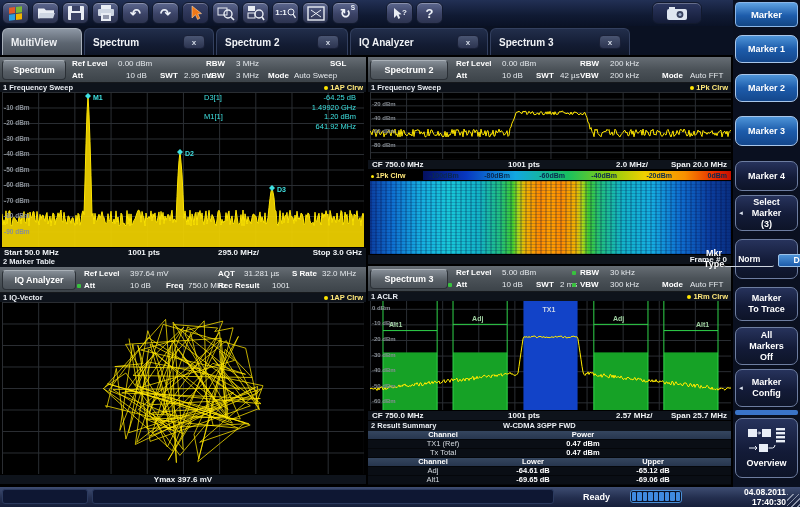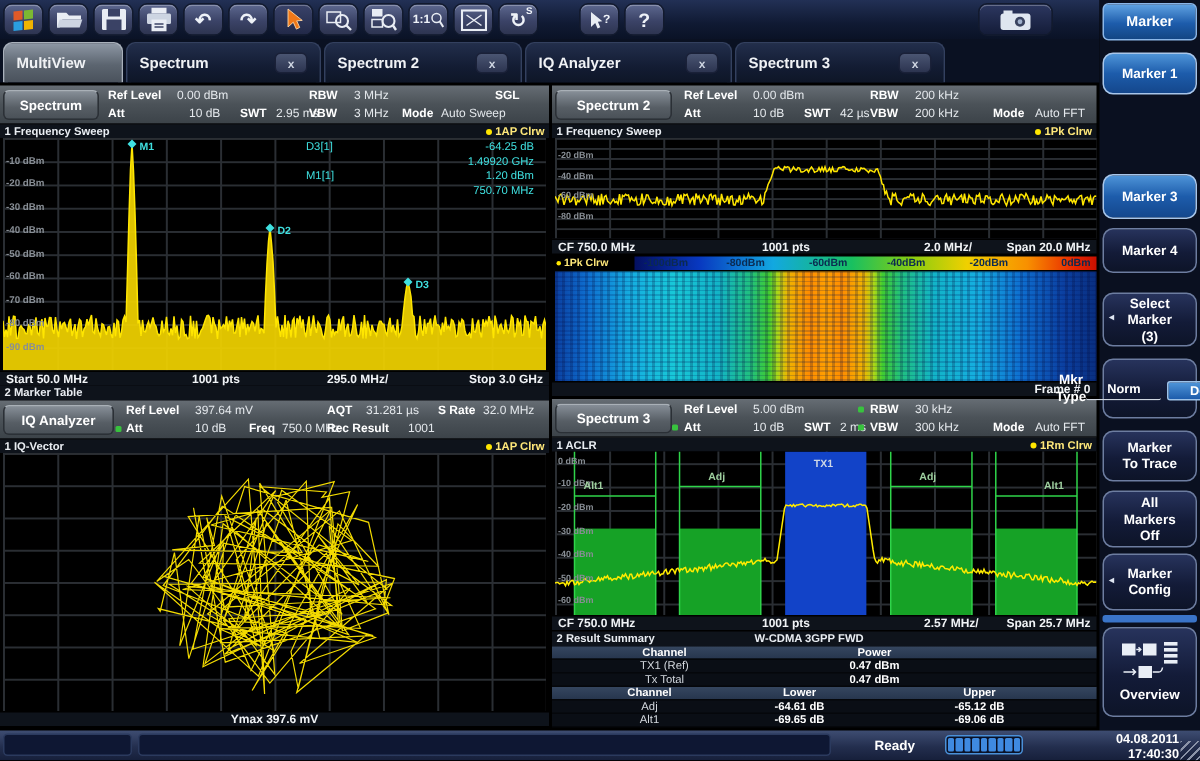--- a/index.html
+++ b/index.html
@@ -247,21 +247,21 @@
           <text x="275" y="100" fill="#3fe0e0" font-size="7" font-weight="bold" font-family="&quot;Liberation Sans&quot;,sans-serif">D3</text>
         </svg>
       <div class="mkinfo">
         <span>D3[1]</span>
         <span class="mval">-64.25 dB</span>
         <span></span>
           <span class="mval">1.49920 GHz</span>
         <span>M1[1]</span>
         <span class="mval">1.20 dBm</span>
         <span></span>
-          <span class="mval">750.70 MHz</span>
+          <span class="mval">641.92 MHz</span>
       </div>
     <span style="position: absolute; left: 2px; top: 11.5px; color: rgb(136, 142, 149); font-size: 6.5px; line-height: 7.5px; font-weight: bold; white-space: nowrap;">-10 dBm</span>
         <span style="position: absolute; left: 2px; top: 27px; color: rgb(136, 142, 149); font-size: 6.5px; line-height: 7.5px; font-weight: bold; white-space: nowrap;">-20 dBm</span>
         <span style="position: absolute; left: 2px; top: 42.5px; color: rgb(136, 142, 149); font-size: 6.5px; line-height: 7.5px; font-weight: bold; white-space: nowrap;">-30 dBm</span>
         <span style="position: absolute; left: 2px; top: 58px; color: rgb(136, 142, 149); font-size: 6.5px; line-height: 7.5px; font-weight: bold; white-space: nowrap;">-40 dBm</span>
         <span style="position: absolute; left: 2px; top: 73.5px; color: rgb(136, 142, 149); font-size: 6.5px; line-height: 7.5px; font-weight: bold; white-space: nowrap;">-50 dBm</span>
         <span style="position: absolute; left: 2px; top: 89px; color: rgb(136, 142, 149); font-size: 6.5px; line-height: 7.5px; font-weight: bold; white-space: nowrap;">-60 dBm</span>
         <span style="position: absolute; left: 2px; top: 104.5px; color: rgb(136, 142, 149); font-size: 6.5px; line-height: 7.5px; font-weight: bold; white-space: nowrap;">-70 dBm</span>
         <span style="position: absolute; left: 2px; top: 120px; color: rgb(136, 142, 149); font-size: 6.5px; line-height: 7.5px; font-weight: bold; white-space: nowrap;">-80 dBm</span>
         <span style="position: absolute; left: 2px; top: 135.5px; color: rgb(136, 142, 149); font-size: 6.5px; line-height: 7.5px; font-weight: bold; white-space: nowrap;">-90 dBm</span>
@@ -477,22 +477,23 @@
         <span style="left:0;width:130px">Alt1</span>
         <span class="val" style="left:110px;width:110px">-69.65 dB</span>
         <span class="val" style="left:230px;width:110px">-69.06 dB</span>
       </div>
     </div>
   </div>
 
   <div class="panel">
     <div class="mkhdr">Marker</div>
     <div class="skey blue" style="top:35px;height:28px">Marker 1</div>
+    <div class="skey blue" style="top:74px;height:28px">Marker 2</div>
     <div class="skey blue" style="top:116px;height:30px">Marker 3</div>
-    <div class="skey dark" style="top:152px;height:30px">Marker 4</div>
+    <div class="skey dark" style="top:161px;height:30px">Marker 4</div>
     <div class="skey dark" style="top:195px;height:36px">
       <span class="sidearrow">◄</span>
       <span>Select
 Marker
 (3)</span>
     </div>
     <div class="skey dark" style="top:239px;height:40px;flex-direction:row">
       <span>Mkr Type</span>
       <div class="togglerow">
         <span class="opt unsel">Norm</span>

